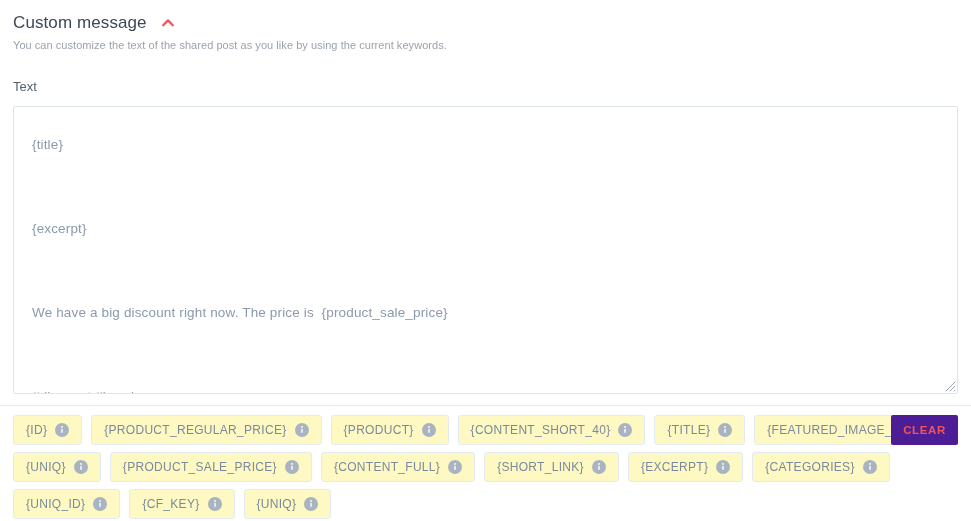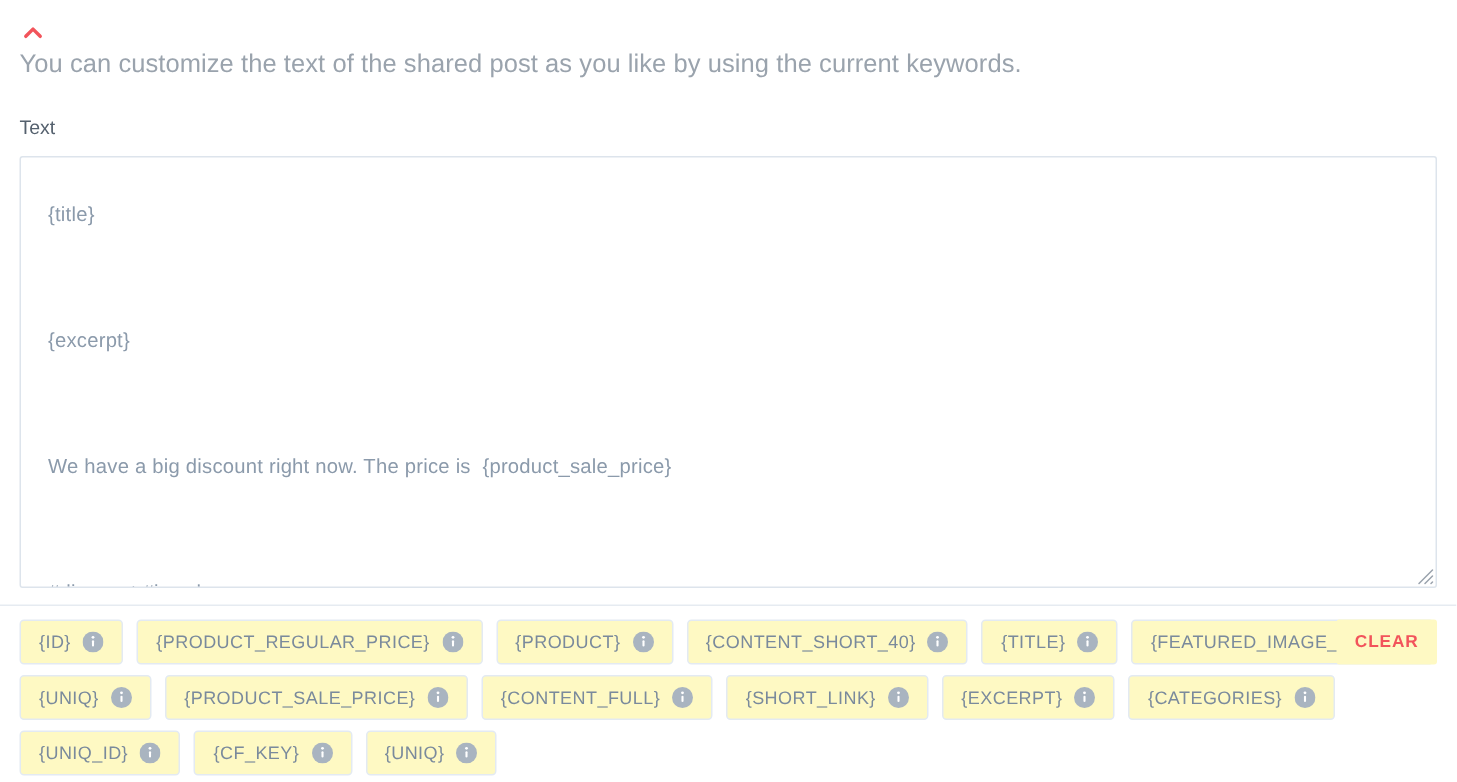--- a/index.html
+++ b/index.html
@@ -47,21 +47,21 @@
     height: 18px;
     cursor: pointer;
     background: none;
     border: none;
     padding: 0;
   }
   .collapse-toggle svg { display: block; }
 
   .panel-subtitle {
     padding: 4px 0 0 13px;
-    font-size: 17px;
+    font-size: 11px;
     color: #9aa3ad;
     line-height: 16px;
     letter-spacing: 0.05px;
   }
 
   
   .field-label {
     padding: 26px 8px 0 13px;
     font-size: 13px;
     color: #55616e;
@@ -153,37 +153,38 @@
   
   .clear-button {
     position: absolute;
     right: 13px;
     top: 9px;
     width: 67px;
     height: 30px;
     display: inline-flex;
     align-items: center;
     justify-content: center;
-    background: #fef9c3;
+    background: #4c1d95;
     border: none;
     border-radius: 2px;
     color: #f2545b;
     font-family: "Liberation Sans", sans-serif;
     font-size: 11.5px;
     font-weight: 700;
     letter-spacing: 0.6px;
     cursor: pointer;
   }
 </style>
 </head>
 <body>
 
 <div class="panel">
 
   <div class="header-row">
+    <div class="panel-title">Custom message</div>
     <button class="collapse-toggle" aria-label="collapse">
       <svg width="16" height="16" viewBox="0 0 16 16">
         <path d="M3.2 10.2 L8 5.4 L12.8 10.2" fill="none" stroke="#f2545b" stroke-width="2.3" stroke-linecap="round" stroke-linejoin="round"></path>
       </svg>
     </button>
   </div>
 
   <div class="panel-subtitle">You can customize the text of the shared post as you like by using the current keywords.</div>
 
   <div class="field-label">Text</div>

